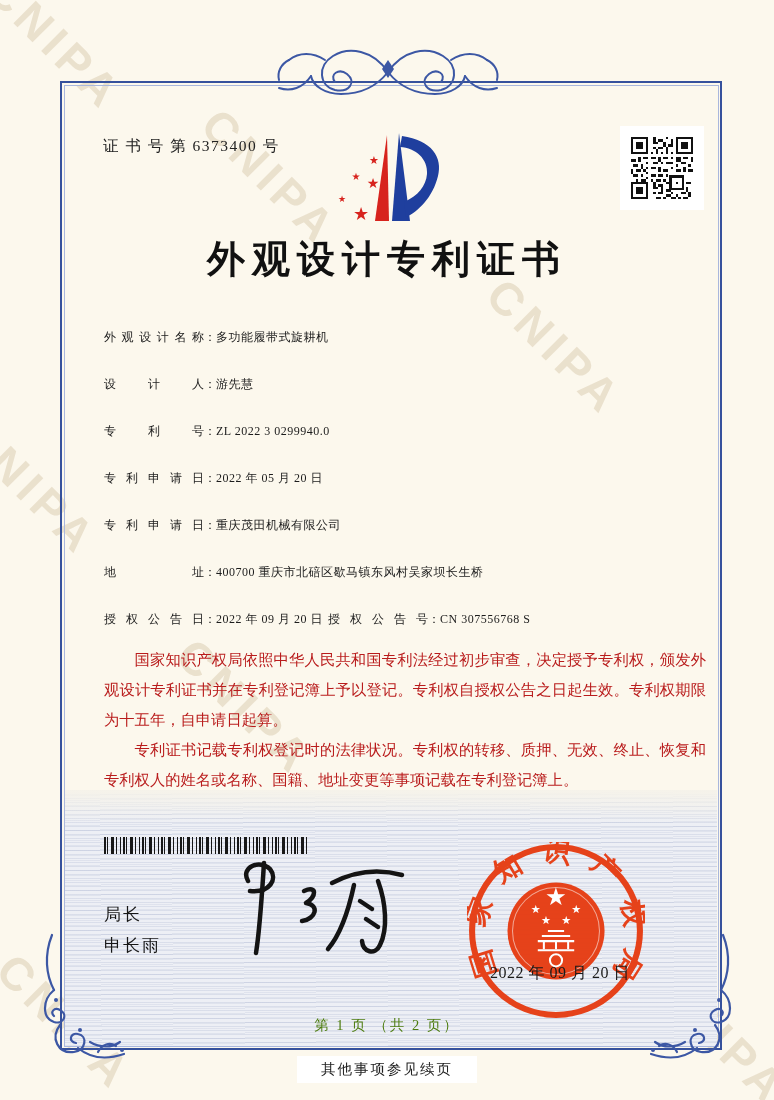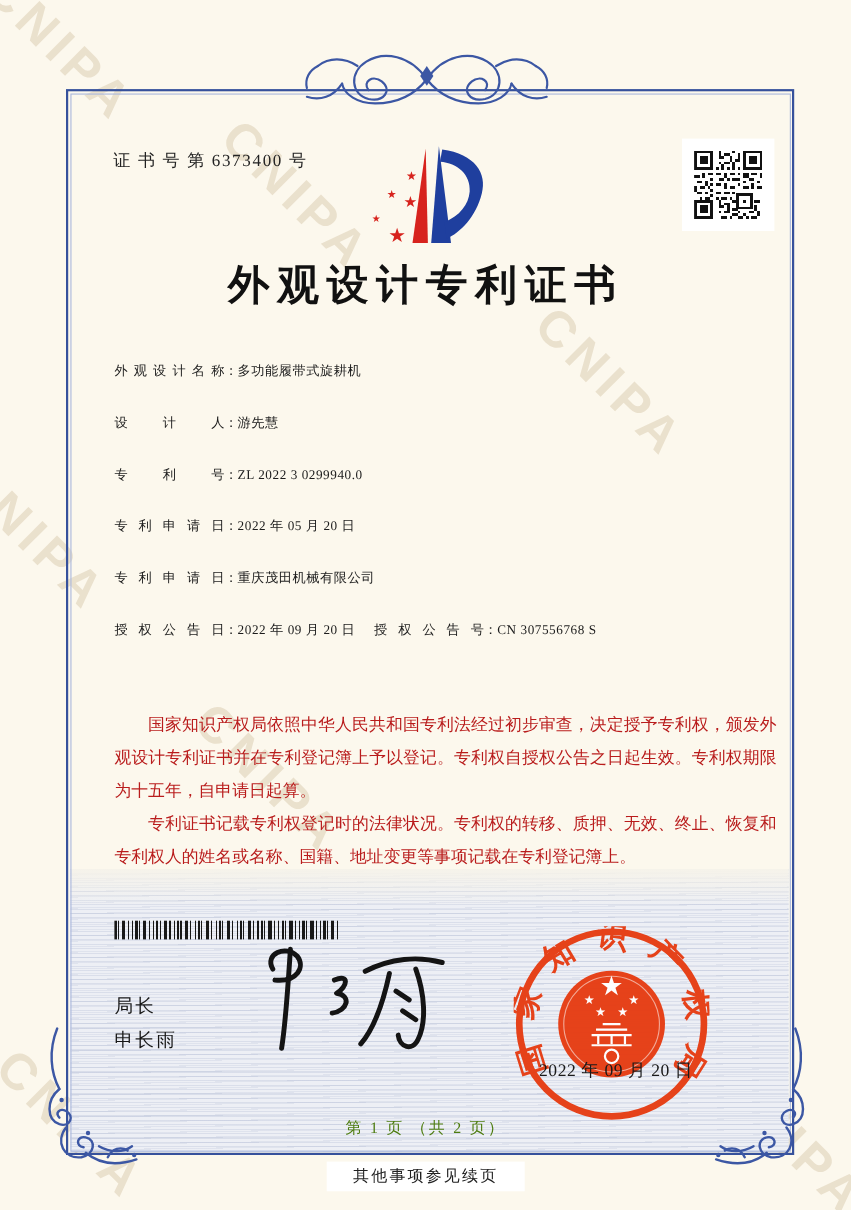--- a/index.html
+++ b/index.html
@@ -25,21 +25,21 @@
   .certno{position:absolute;z-index:3;left:103px;top:136px;font-size:15.5px;letter-spacing:1.5px;color:#222;}
   .logo{position:absolute;z-index:3;left:330px;top:130px;}
   .qrbox{position:absolute;z-index:3;left:620px;top:126px;width:84px;height:84px;background:#fff;
          display:flex;align-items:center;justify-content:center;}
   .title{position:absolute;z-index:3;left:0;right:0;top:234px;text-align:center;
          font-size:38px;font-weight:bold;letter-spacing:7px;color:#111;}
   
   .fields{position:absolute;z-index:3;left:104px;top:329px;font-size:12px;width:610px;}
   .frow{height:23px;margin-bottom:24px;white-space:nowrap;}
   .fpair{display:inline-block;}
-  .fpair.second{margin-left:14px;}
+  .fpair.second{margin-left:2px;}
   .flabel{display:inline-block;width:100px;text-align:justify;text-align-last:justify;vertical-align:bottom;}
   .fcolon{display:inline-block;}
   .fvalue{letter-spacing:.5px;}
   
   .bodytext{position:absolute;z-index:3;left:104px;top:645px;width:602px;
             font-size:15.3px;line-height:30px;text-align:justify;color:#b91c1c;}
   .bodytext p{margin:0;text-indent:2em;}
   
   .barcode{position:absolute;z-index:3;left:104px;top:837px;width:206px;height:17px;
            background:repeating-linear-gradient(90deg,#181818 0 2px,rgba(0,0,0,0) 2px 3px,
@@ -180,20 +180,23 @@
     <div class="frow">
       <span class="flabel">专利号</span><span class="fcolon">：</span><span class="fvalue">ZL 2022 3 0299940.0</span>
     </div>
     <div class="frow">
       <span class="flabel">专利申请日</span><span class="fcolon">：</span><span class="fvalue">2022 年 05 月 20 日</span>
     </div>
     <div class="frow">
       <span class="flabel">专利申请日</span><span class="fcolon">：</span><span class="fvalue">重庆茂田机械有限公司</span>
     </div>
     <div class="frow">
+      <span class="flabel">地址</span><span class="fcolon">：</span><span class="fvalue">400700 重庆市北碚区歇马镇东风村吴家坝长生桥</span>
+    </div>
+    <div class="frow">
       <span class="fpair">
         <span class="flabel">授权公告日</span><span class="fcolon">：</span><span class="fvalue">2022 年 09 月 20 日</span>
       </span>
       <span class="fpair second">
         <span class="flabel">授权公告号</span><span class="fcolon">：</span><span class="fvalue">CN 307556768 S</span>
       </span>
     </div>
   </div>
 
   <div class="bodytext">

